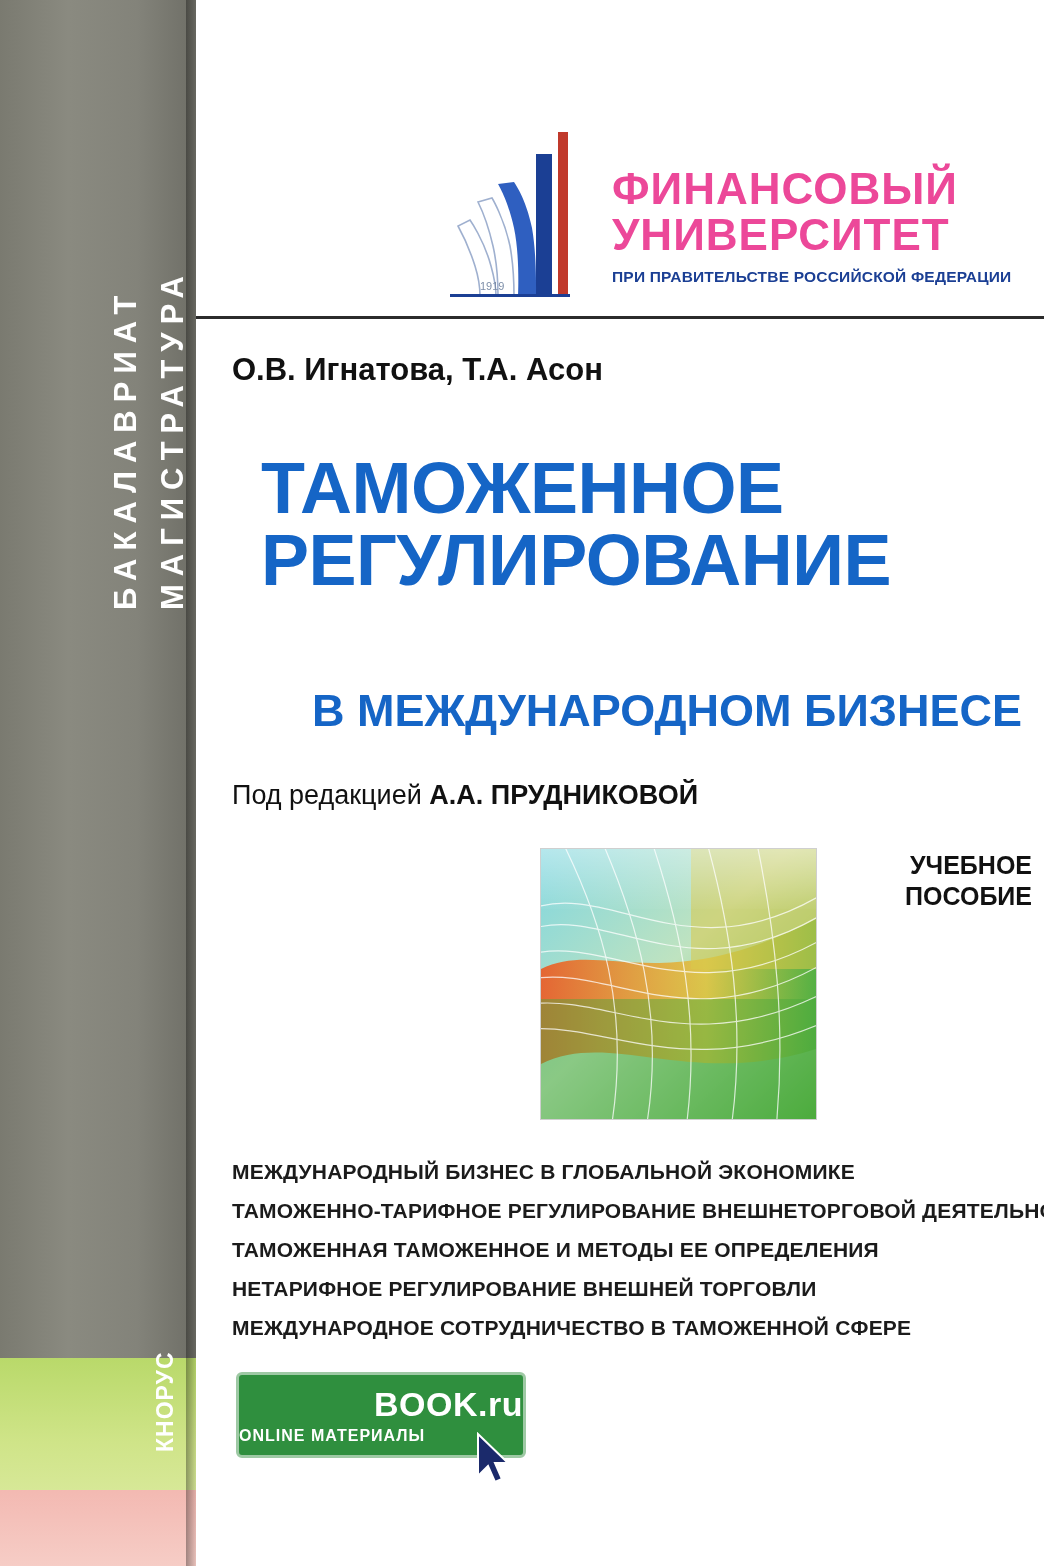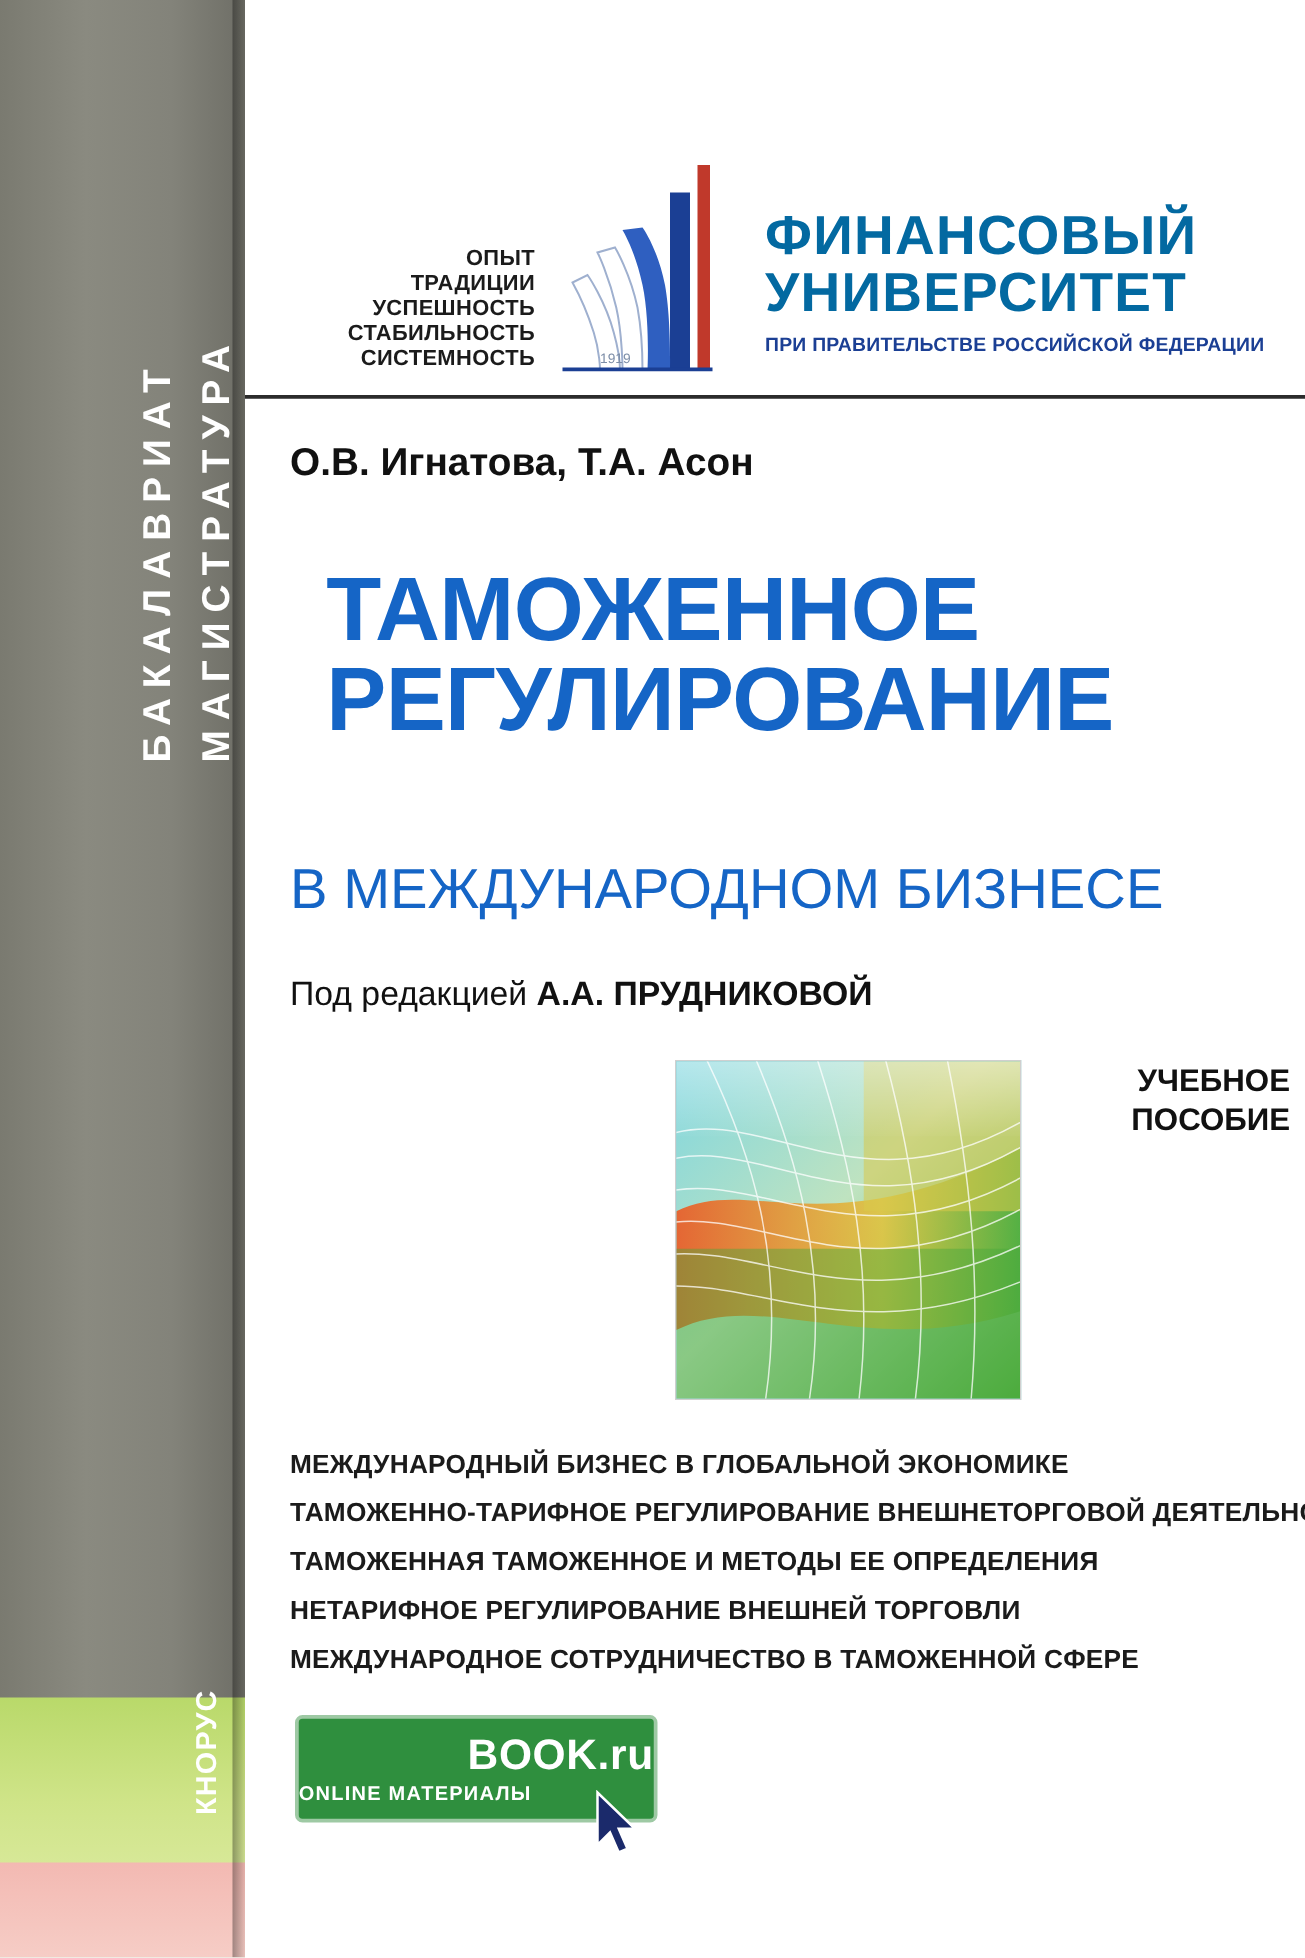--- a/index.html
+++ b/index.html
@@ -136,21 +136,21 @@
     left: 0;
     top: 8px;
     width: 170px;
     height: 180px;
   }
   .fin-title {
     position: absolute;
     left: 172px;
     top: 46px;
     width: 410px;
-    color: #0369a1;
+    color: #ec4899;
     font-weight: bold;
     font-size: 44px;
     line-height: 46px;
     letter-spacing: 1px;
   }
   .fin-sub {
     position: absolute;
     left: 172px;
     top: 148px;
     width: 415px;
@@ -184,23 +184,24 @@
     line-height: 72px;
     letter-spacing: -0.5px;
     margin-left: 29px;
   }
   .title-sub {
     position: absolute;
     left: 232px;
     top: 686px;
     width: 790px;
     color: #1565c6;
-    font-weight: normal;
+    font-weight: bold;
     font-size: 45px;
     line-height: 50px;
+    text-align: right;
   }
 
   .editor {
     position: absolute;
     left: 232px;
     top: 778px;
     width: 700px;
     color: #111111;
     font-size: 27px;
     line-height: 34px;
@@ -298,27 +299,20 @@
 
   <div class="vert-text vert-bak">БАКАЛАВРИАТ</div>
   <div class="vert-text vert-mag">МАГИСТРАТУРА</div>
   <div class="vert-publisher">КНОРУС</div>
 
   <div class="panel"></div>
 
   <div class="header"></div>
   <div class="header-rule"></div>
 
-  <div class="motto">
-    <div>ОПЫТ</div>
-    <div>ТРАДИЦИИ</div>
-    <div>УСПЕШНОСТЬ</div>
-    <div>СТАБИЛЬНОСТЬ</div>
-    <div>СИСТЕМНОСТЬ</div>
-  </div>
 
   <div class="fin-logo">
     <svg class="fin-emblem" viewBox="0 0 170 180">
       <path d="M118 4 L128 4 L128 168 L118 168 Z" fill="#c0392b"></path>
       <path d="M96 26 L112 26 L112 168 L96 168 Z" fill="#1b3f94"></path>
       <path d="M74 54 C74 54 86 70 92 100 C97 128 96 168 96 168 L78 168 C78 168 80 128 74 100 C68 72 58 56 58 56 Z" fill="#2f5fc0"></path>
       <path d="M52 70 C52 70 64 90 70 118 C74 140 74 168 74 168 L58 168 C58 168 58 140 53 118 C47 92 38 74 38 74 Z" fill="#ffffff" stroke="#9fb0cf" stroke-width="1.6"></path>
       <path d="M30 92 C30 92 44 112 51 138 C56 156 56 168 56 168 L40 168 C40 168 40 154 35 138 C28 116 18 98 18 98 Z" fill="#ffffff" stroke="#9fb0cf" stroke-width="1.6"></path>
       <rect x="10" y="166" width="120" height="3" fill="#1b3f94"></rect>
       <text x="40" y="162" font-family="Liberation Sans, sans-serif" font-size="11" fill="#7d8ea8">1919</text>

